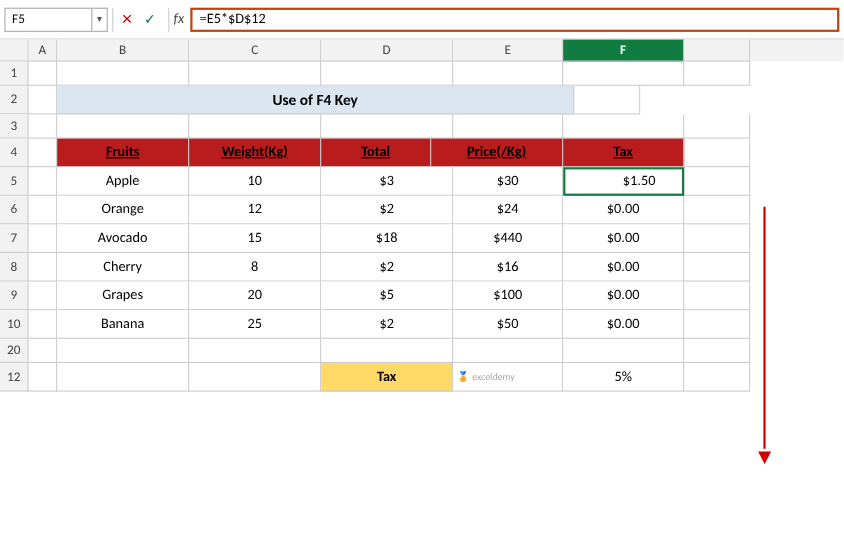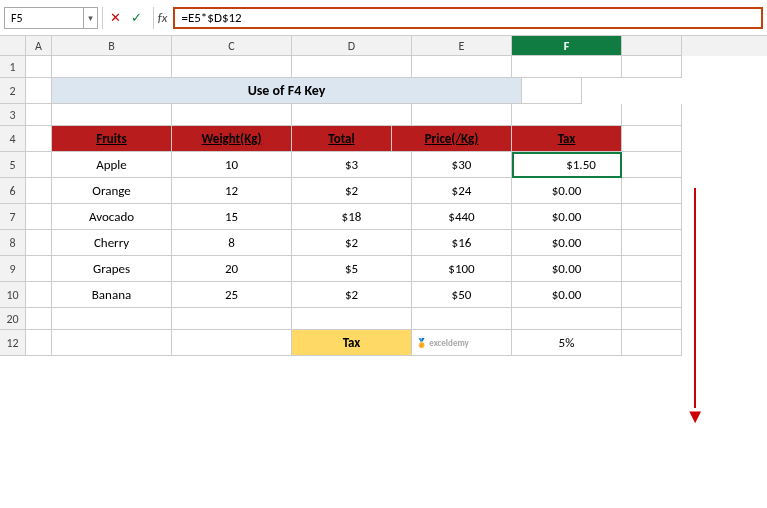--- a/index.html
+++ b/index.html
@@ -417,21 +417,21 @@
     <div class="grid-row tall">
       <div class="row-header">12</div>
       <div class="cell col-a"></div>
       <div class="cell col-b"></div>
       <div class="cell col-c"></div>
       <div class="cell col-d tax-label-cell">
         <span>Tax</span>
       </div>
       <div class="cell col-e" style="background:#fff; position:relative;">
 
-        <span style="font-size:9px; color:#aaa; position:absolute; left:4px;font-weight:bold;">🏅 exceldemy</span>
+        <span style="font-size:9px; color:#aaa; position:absolute; left:4px;">🏅 exceldemy</span>
       </div>
       <div class="cell col-f" style="background:#fff;">
         <span>5%</span>
       </div>
       <div class="cell col-g"></div>
     </div>
 
   </div>
 
   <div style="position:absolute; right:62px; top:152px; display:flex; flex-direction:column; align-items:center;">

